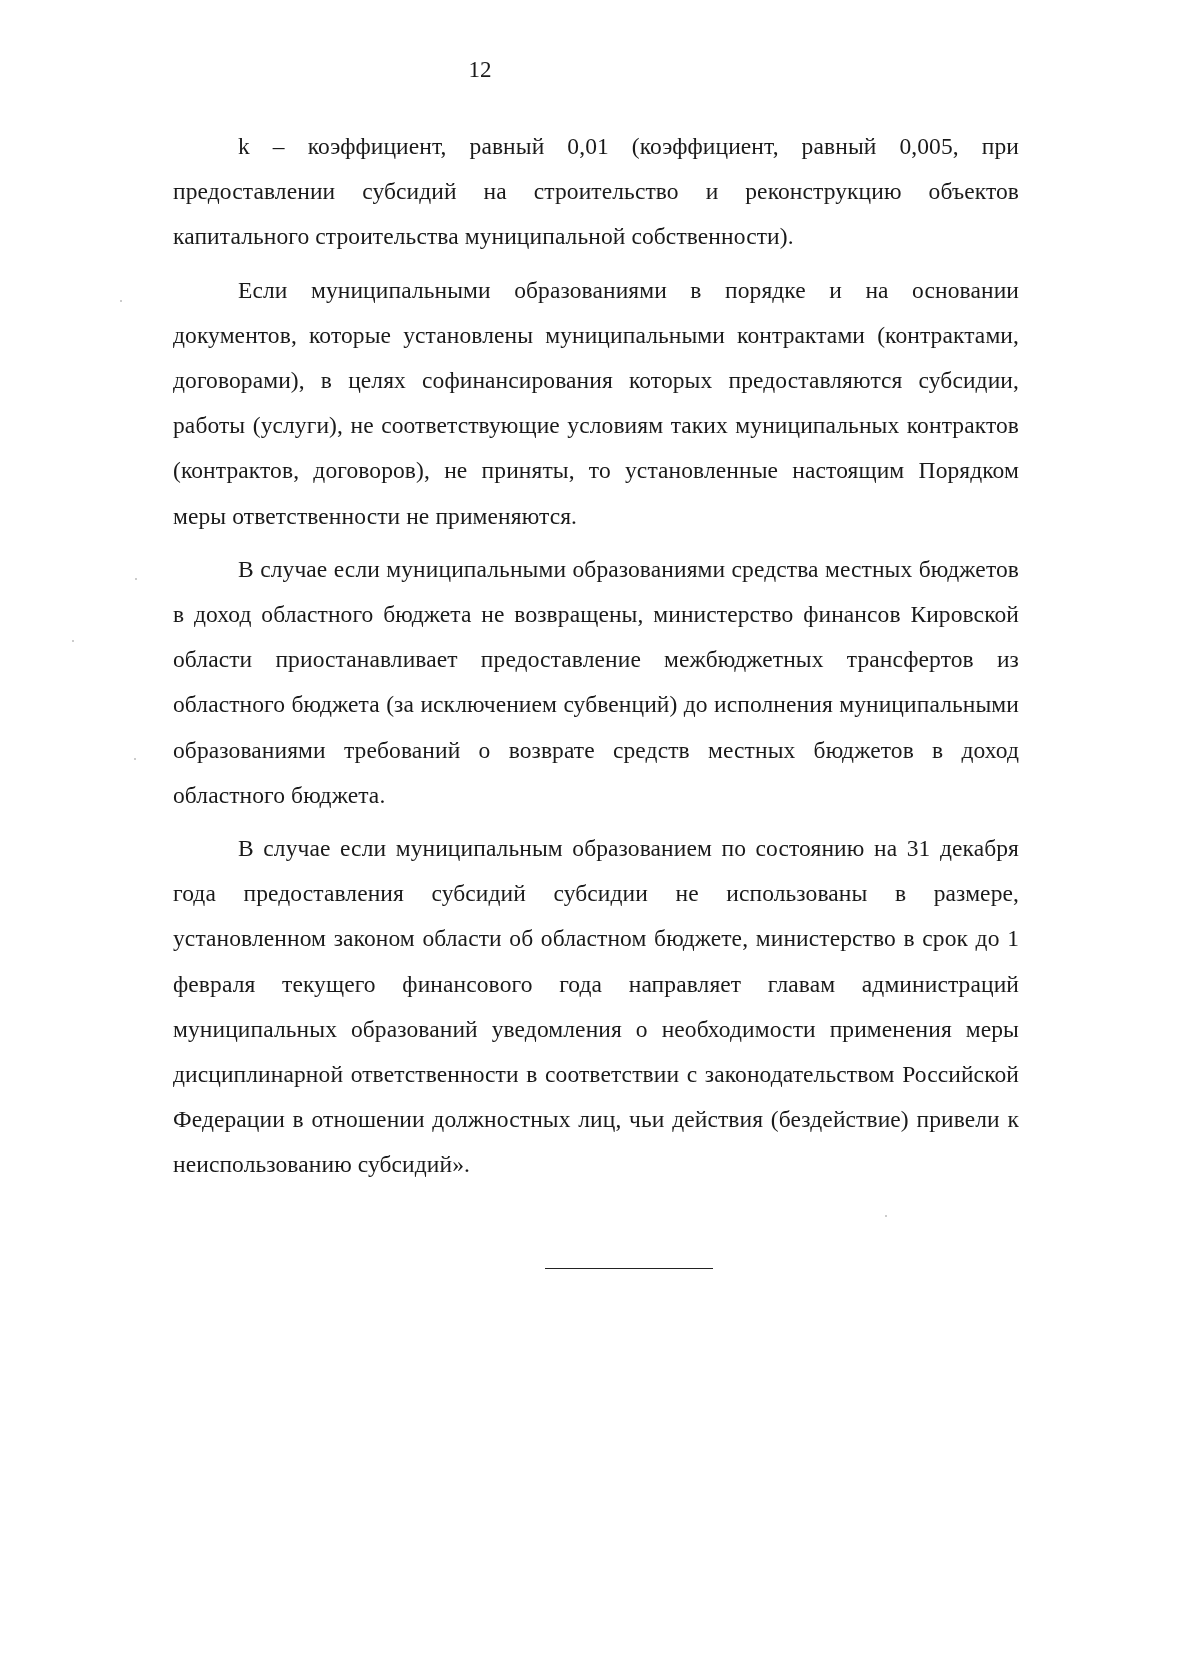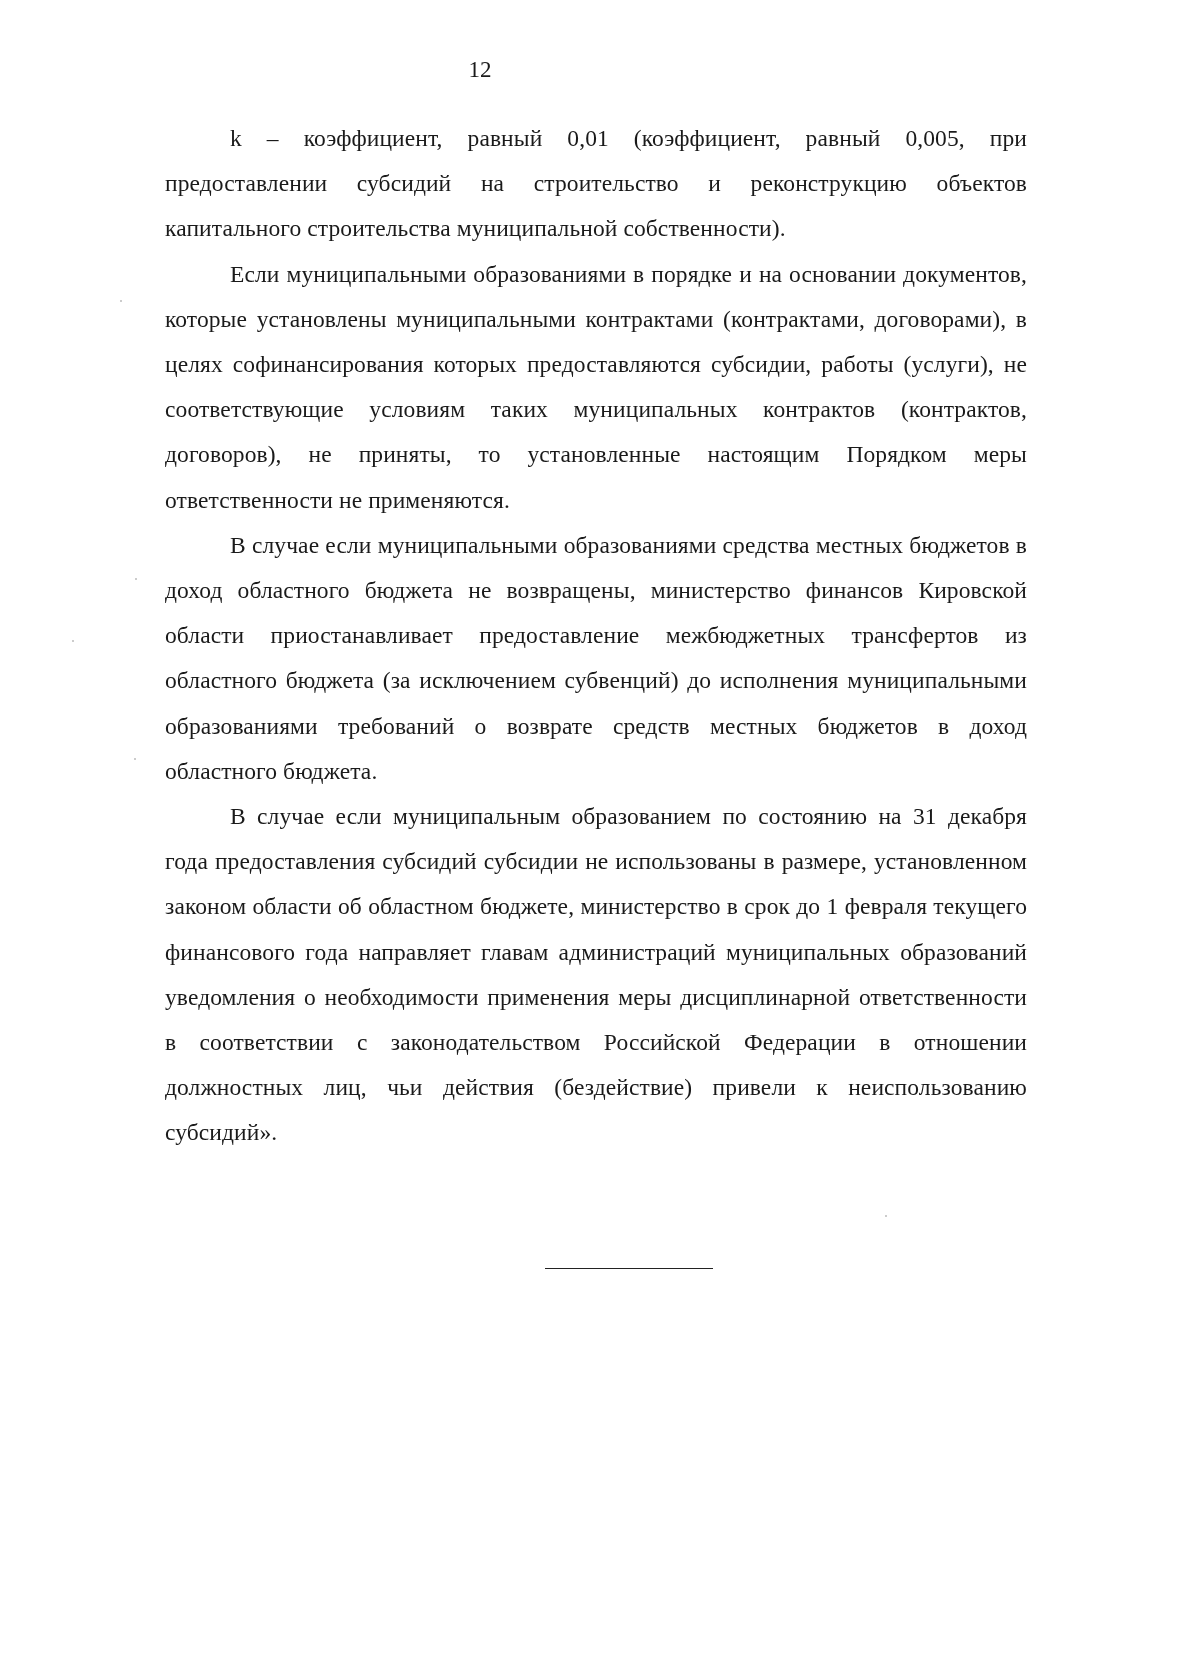--- a/index.html
+++ b/index.html
@@ -10,21 +10,21 @@
     font-family: "Liberation Serif", "DejaVu Serif", serif;
   }
   .page-number {
     position: absolute; top: 55px; left: 0; width: 960px; text-align: center;
     font-size: 23px; line-height: 30px;
   }
   .body-text {
     position: absolute; left: 165px; top: 116px; width: 862px;
   }
   .para {
-    margin: 0; font-size: 23.5px; line-height: 45.2px;
+    margin: 8px; font-size: 23.5px; line-height: 45.2px;
     text-align: justify; text-indent: 65px; letter-spacing: 0.1px;
   }
   .rule {
     position: absolute; left: 545px; top: 1268px; width: 168px; height: 0;
     border-top: 1.5px solid #222;
   }
   .speck { position: absolute; width: 2px; height: 2px; background: #bbb; border-radius: 1px; }
 </style>
 </head>
 <body>

